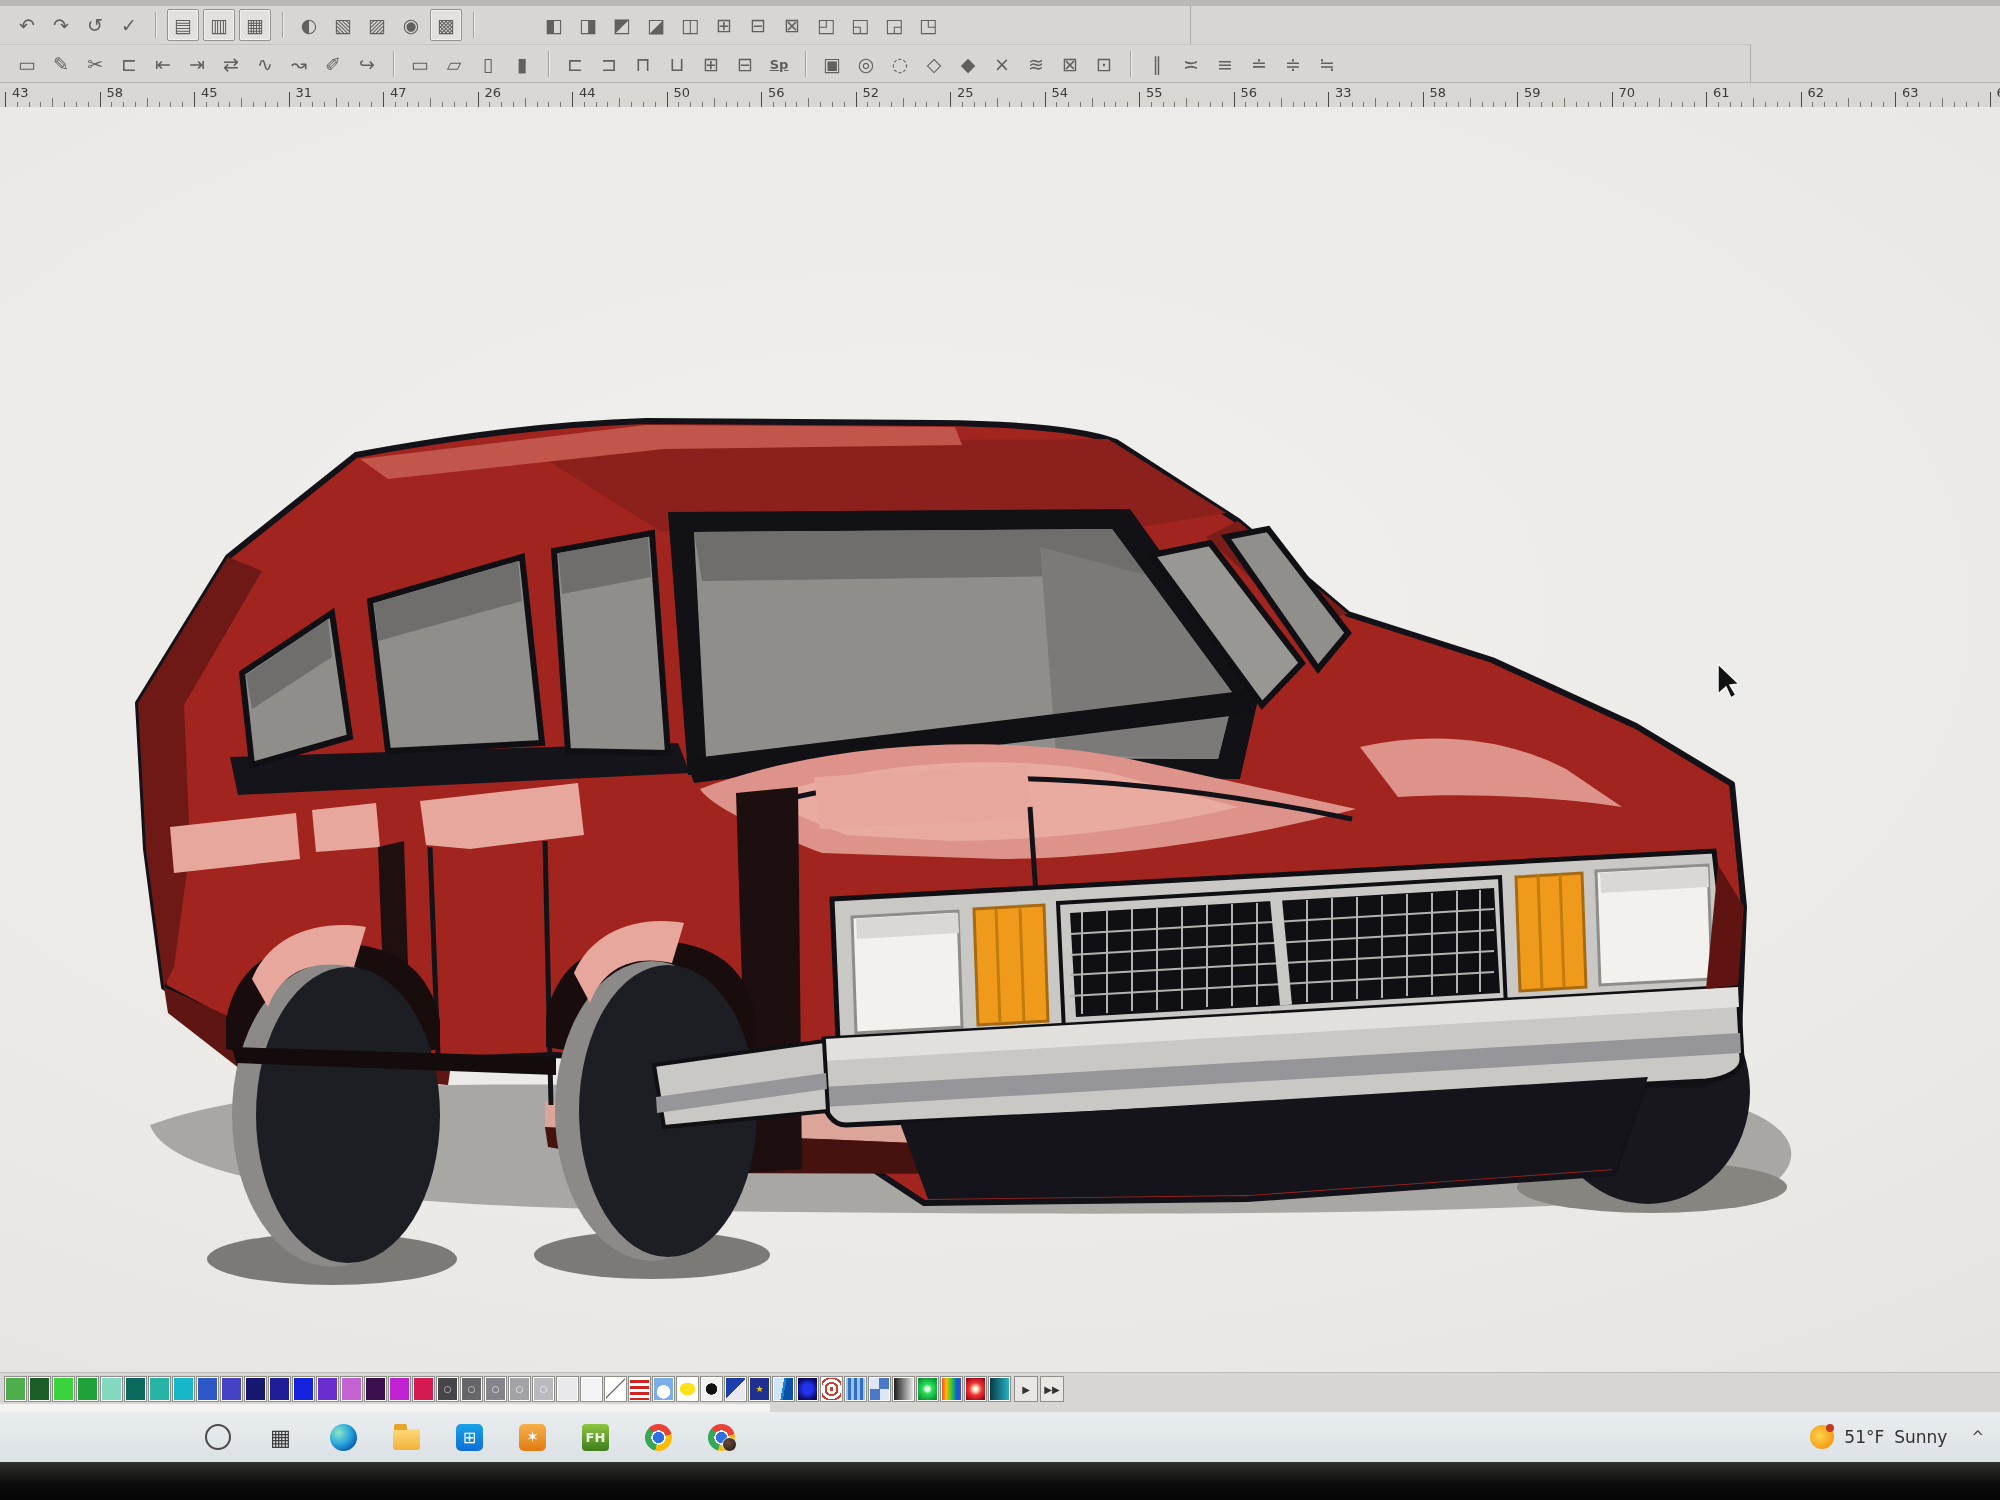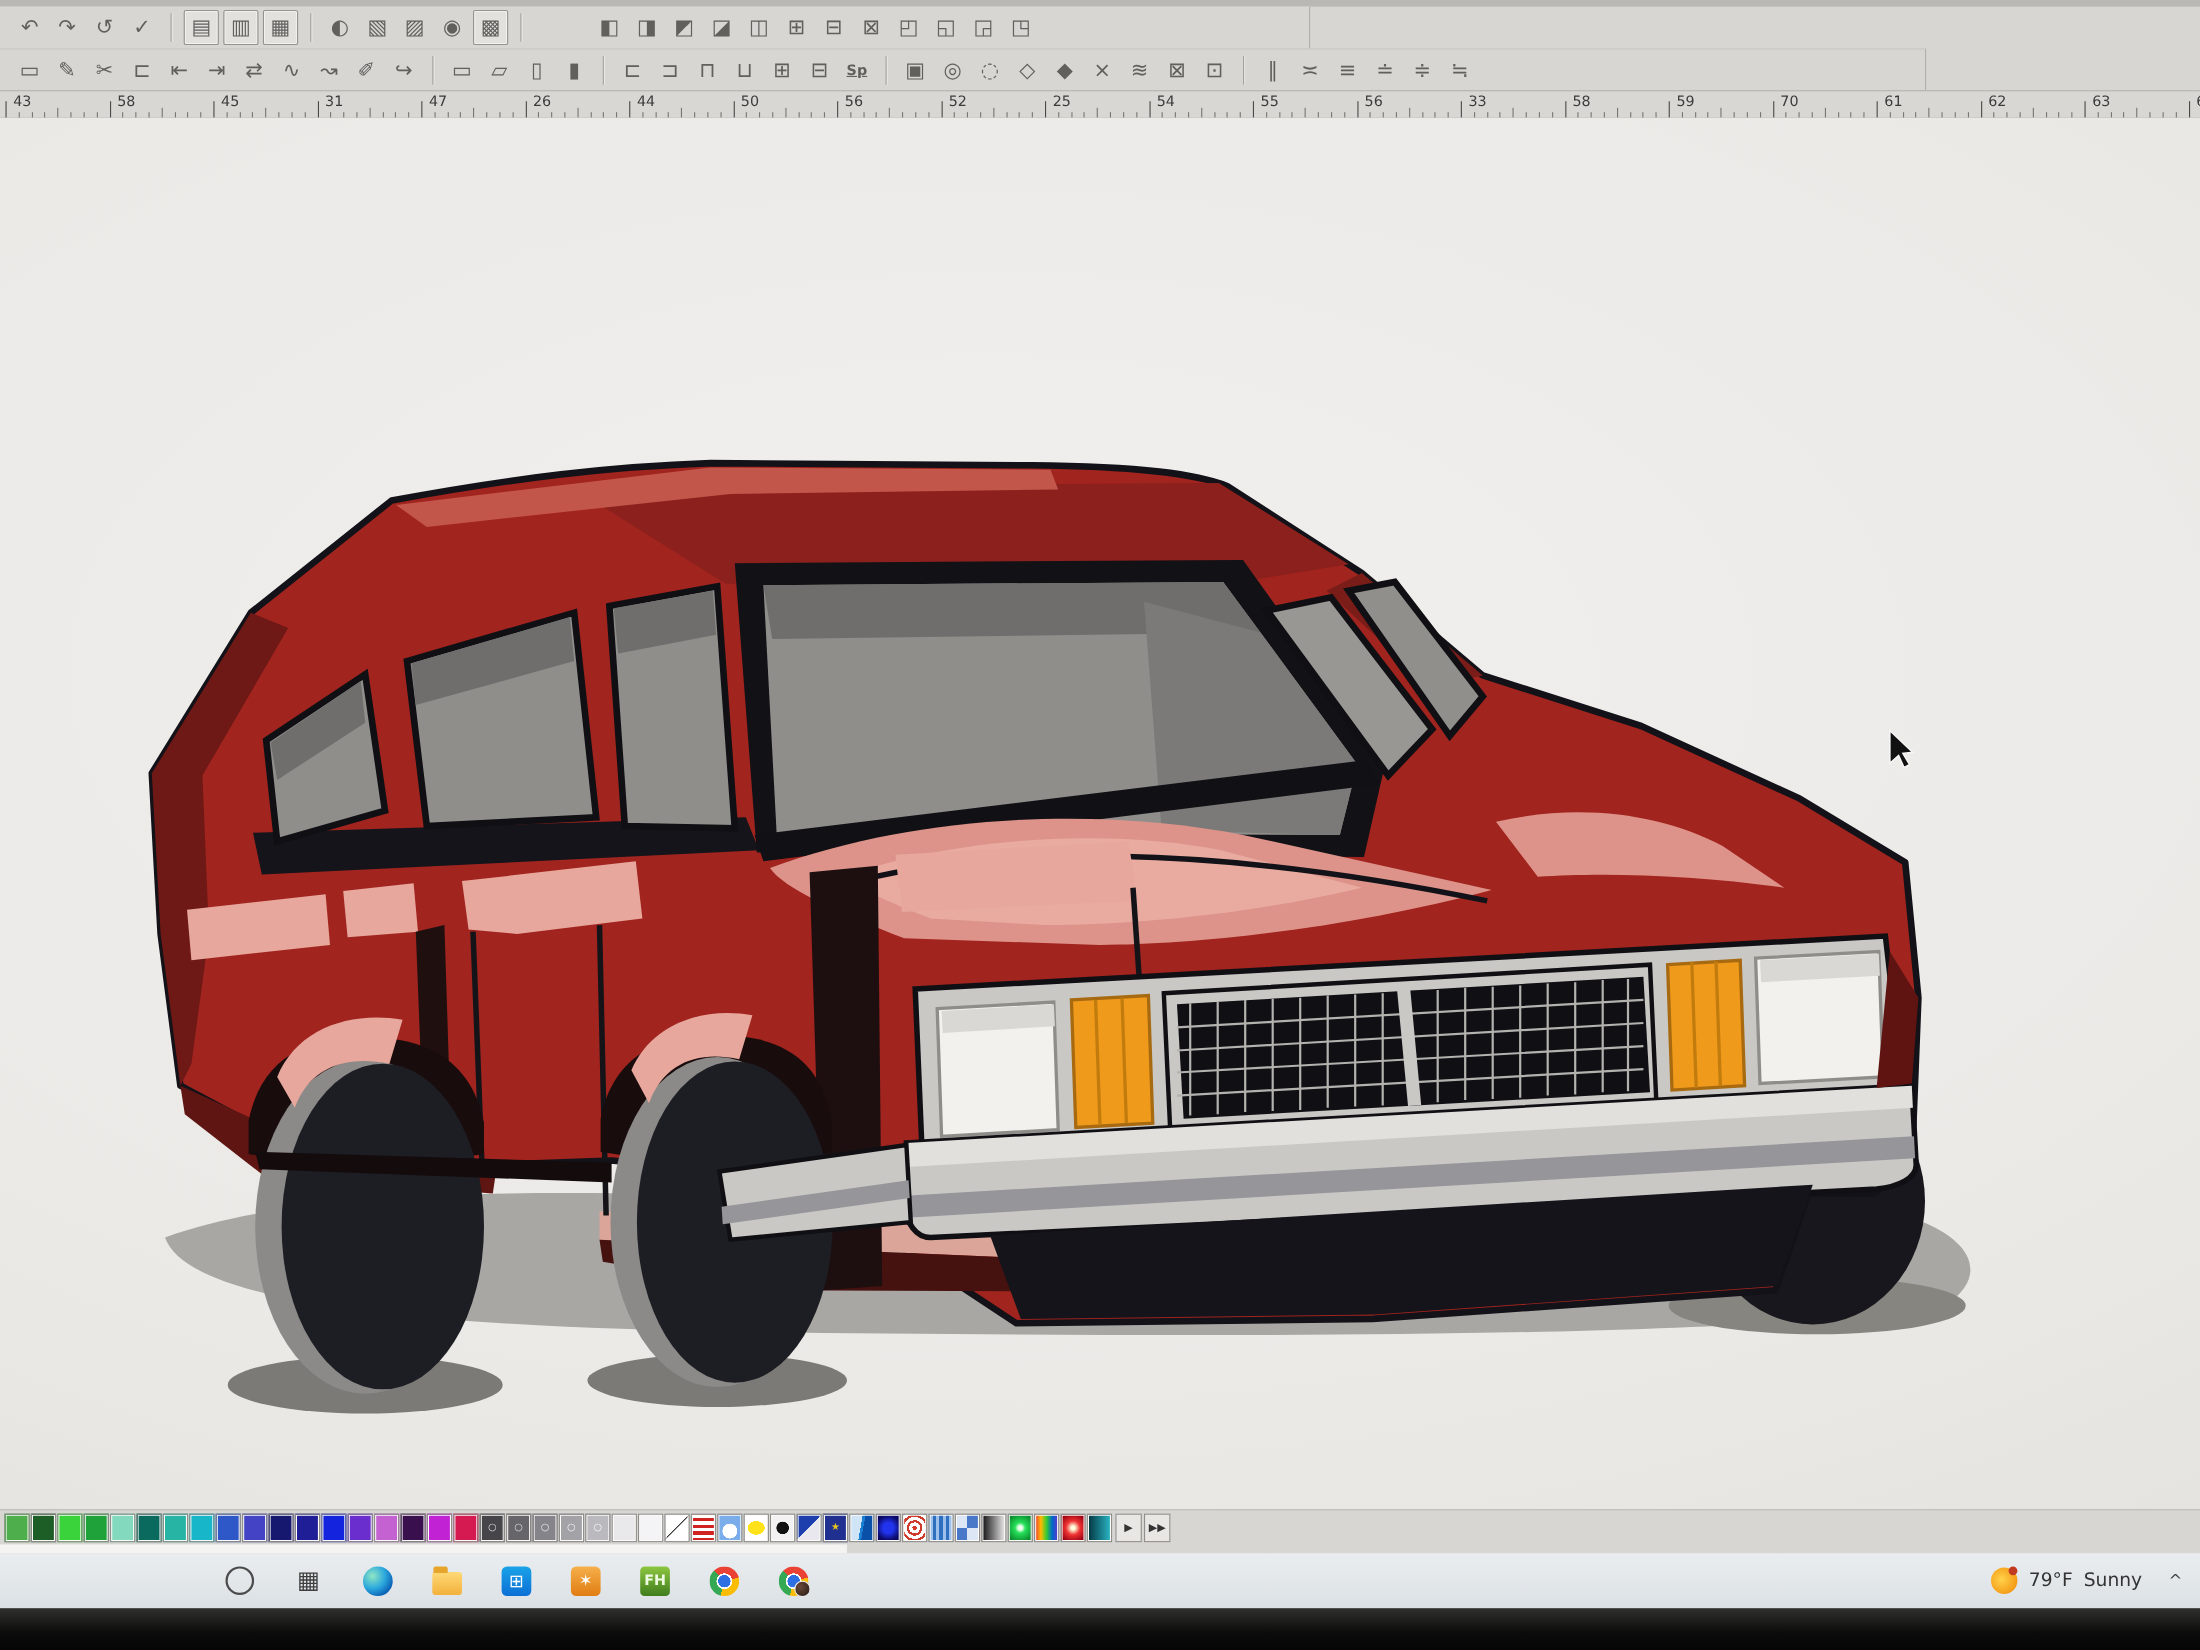--- a/index.html
+++ b/index.html
@@ -513,21 +513,21 @@
         <div class="tbi tb-edge"></div>
         <div class="tbi tb-folder"></div>
         <div class="tbi tb-store">⊞</div>
         <div class="tbi tb-orange">✶</div>
         <div class="tbi tb-fh">FH</div>
         <div class="tbi tb-chrome"></div>
         <div class="tbi tb-chrome2"></div>
       </div>
   <div id="weather">
     <span id="sun-icon"></span>
-    <span>79°F</span>
+    <span>51°F</span>
     <span>Sunny</span>
     <span id="chevron-up">^</span>
   </div>
 </div>
 
 <div id="bezel"></div>
 
 </div>
 
 </body></html>

